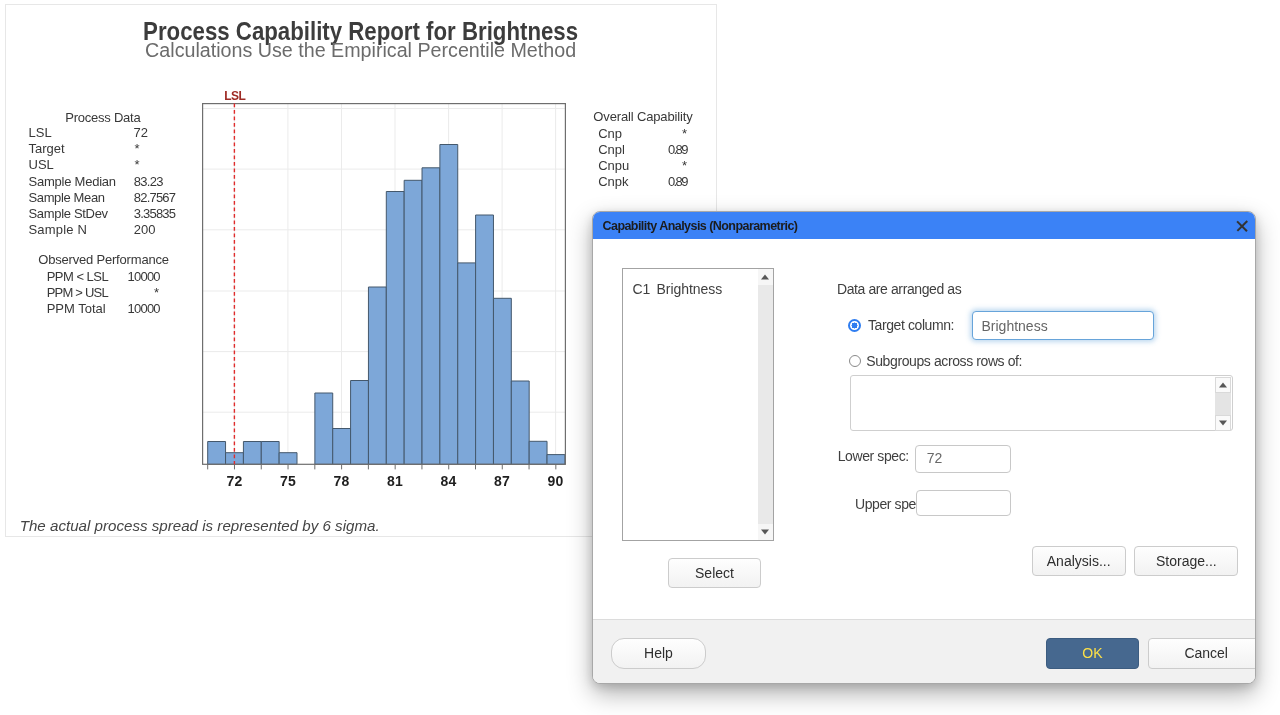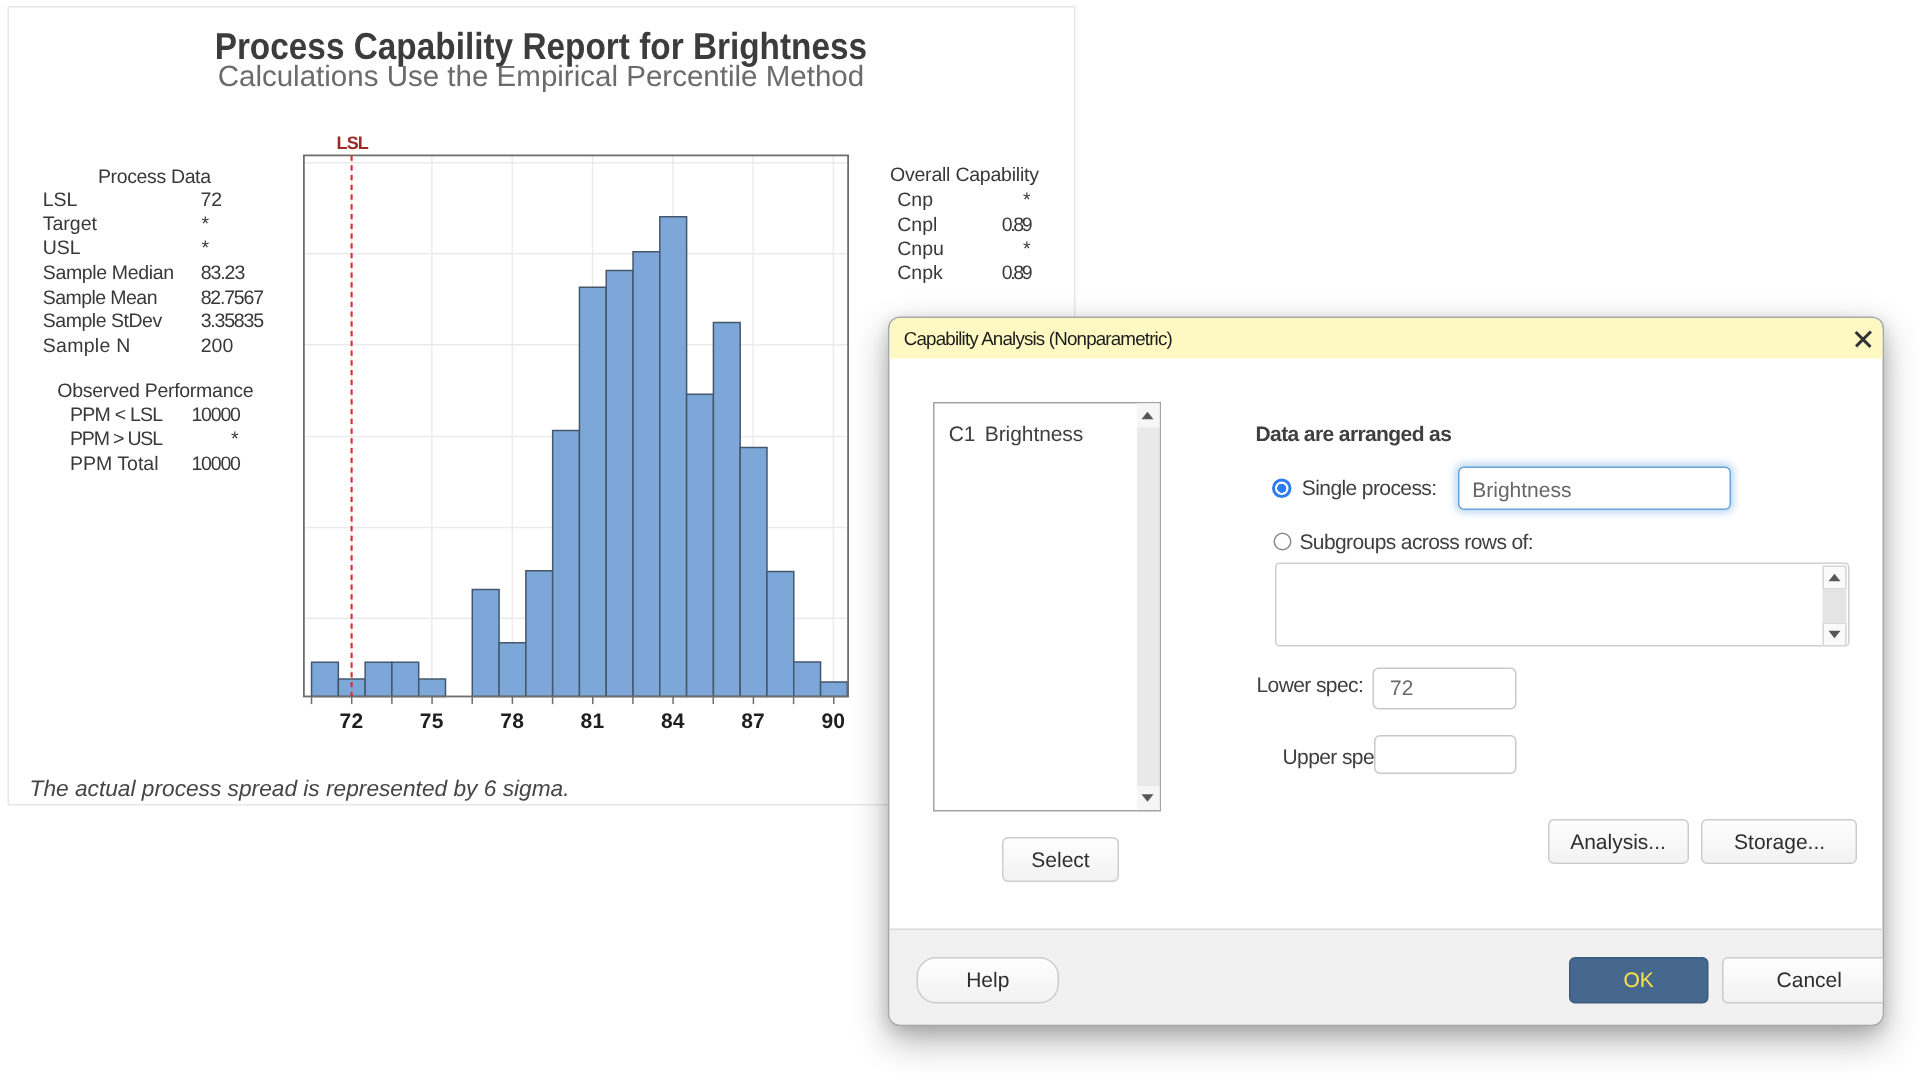--- a/index.html
+++ b/index.html
@@ -7,21 +7,21 @@
     font-family:"Liberation Sans", sans-serif; }
   .abs { position:absolute; }
   #card { position:absolute; left:5px; top:4px; width:712px; height:533px;
     border:1px solid #e7e7e7; background:#fff; }
   svg text { font-family:"Liberation Sans", sans-serif; }
   
   #dlg { position:absolute; left:592px; top:211px; width:664px; height:473px;
     background:#fff; border:1px solid #a8a8a8; border-radius:8px;
     box-shadow:0 10px 24px rgba(0,0,0,.30), 0 3px 10px rgba(0,0,0,.14);
     font-size:14px; color:#3a3a3a; overflow:hidden; }
-  #dlgtitle { position:absolute; left:0; top:0; right:0; height:27px; background:#fef9c3;
+  #dlgtitle { position:absolute; left:0; top:0; right:0; height:27px; background:#3b82f6;font-weight:bold;
     }
   #dlgtitle span { position:absolute; left:9.5px; top:7px; font-size:12.5px; letter-spacing:-0.55px; color:#1c1c1c; }
   #dlgclose { position:absolute; right:2px; top:3px; width:22px; height:22px; }
   #dlgclose i { position:absolute; left:50%; top:50%; width:13.5px; height:1.6px;
     background:#333; }
   #dlgclose i.a { transform:translate(-50%,-50%) rotate(45deg); }
   #dlgclose i.b { transform:translate(-50%,-50%) rotate(-45deg); }
   .btn { position:absolute; background:linear-gradient(#fefefe,#f2f2f2);
     border:1px solid #cccccc; border-radius:4px; color:#2e2e2e;
     text-align:center; font-size:14px; }
@@ -169,26 +169,26 @@
       <div class="lbl" style="left:34px; top:12px; letter-spacing:-0.05px;">Brightness</div>
     <div class="sb" style="right:0; top:0; width:15px; height:100%;">
       <div class="sbbtn" style="top:0;">
           <div class="tri triup"></div>
         </div>
       <div class="sbbtn" style="bottom:0;">
           <div class="tri tridn"></div>
         </div>
     </div>
   </div>
-  <div class="btn" style="left:75px; top:345.5px; width:78px; height:30px; line-height:28px;">Select</div>
-
-  <div class="lbl" style="left:244px; top:69px;font-weight:bold;">Data are arranged as</div>
+  <div class="btn" style="left:75px; top:345.5px; width:93px; height:30px; line-height:28px;">Select</div>
+
+  <div class="lbl" style="left:244px; top:69px;">Data are arranged as</div>
 
   <div class="radio" style="left:255.3px; top:106.5px; width:13px; height:13px; border:2px solid #2e7df0; background:radial-gradient(circle, #2e7df0 0 2.9px, #fff 3.1px);"></div>
-  <div class="lbl" style="left:274.9px; top:104.5px;">Single process:</div>
+  <div class="lbl" style="left:274.9px; top:104.5px;">Target column:</div>
   <div class="tbox" style="left:379px; top:99px; width:181.5px; height:29px; border:1.5px solid #67a4da; box-shadow:0 0 5px 2px rgba(110,170,221,.45);">
     <span style="position:absolute; left:8.5px; top:5.5px; color:#666;">Brightness</span>
   </div>
 
   <div class="radio" style="left:255.8px; top:143px; width:12px; height:12px; border:1px solid #8a8a8a; background:#fff;"></div>
   <div class="lbl" style="left:273.3px; top:141px;">Subgroups across rows of:</div>
 
   <div class="tbox" style="left:256.5px; top:163px; width:383px; height:55.5px; border:1px solid #cfcfcf; border-radius:3px;">
     <div class="sb" style="right:0.5px; top:0.5px; width:16px; height:54px; background:#e4e4e4;">
       <div class="sbbtn" style="top:0; background:#fafafa; border:1px solid #d9d9d9;">

